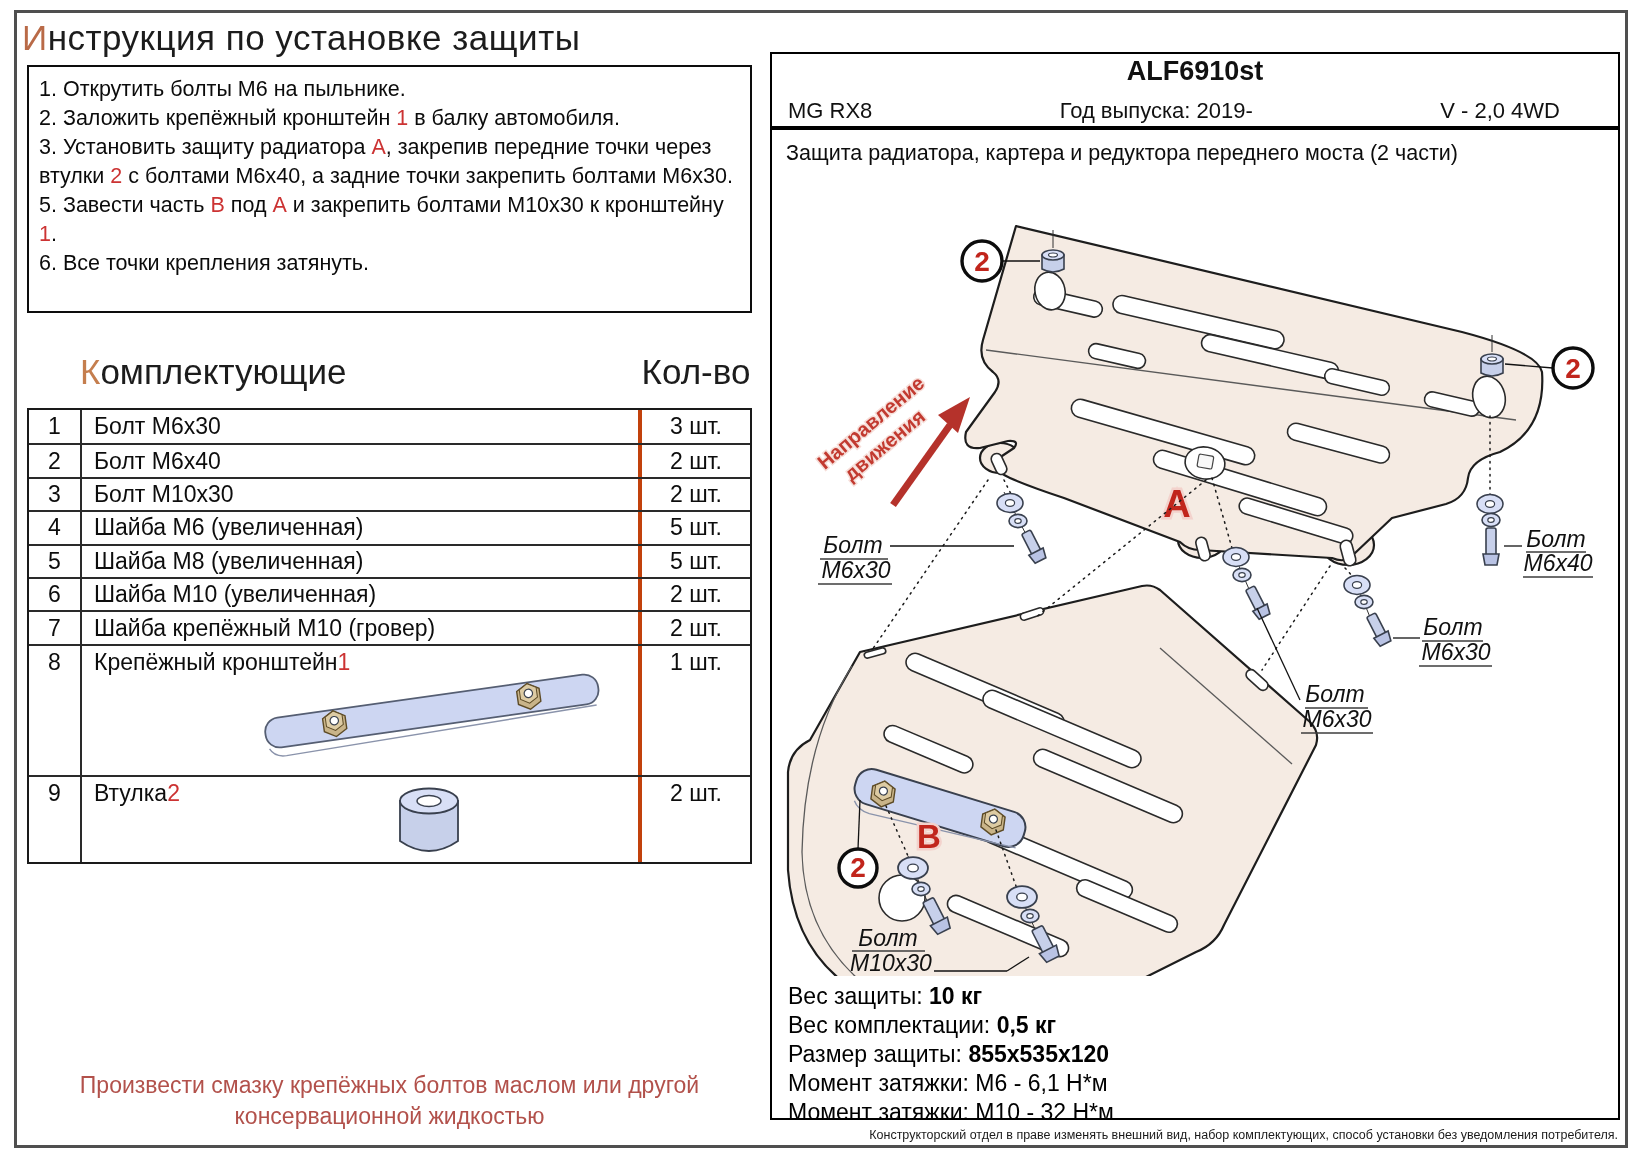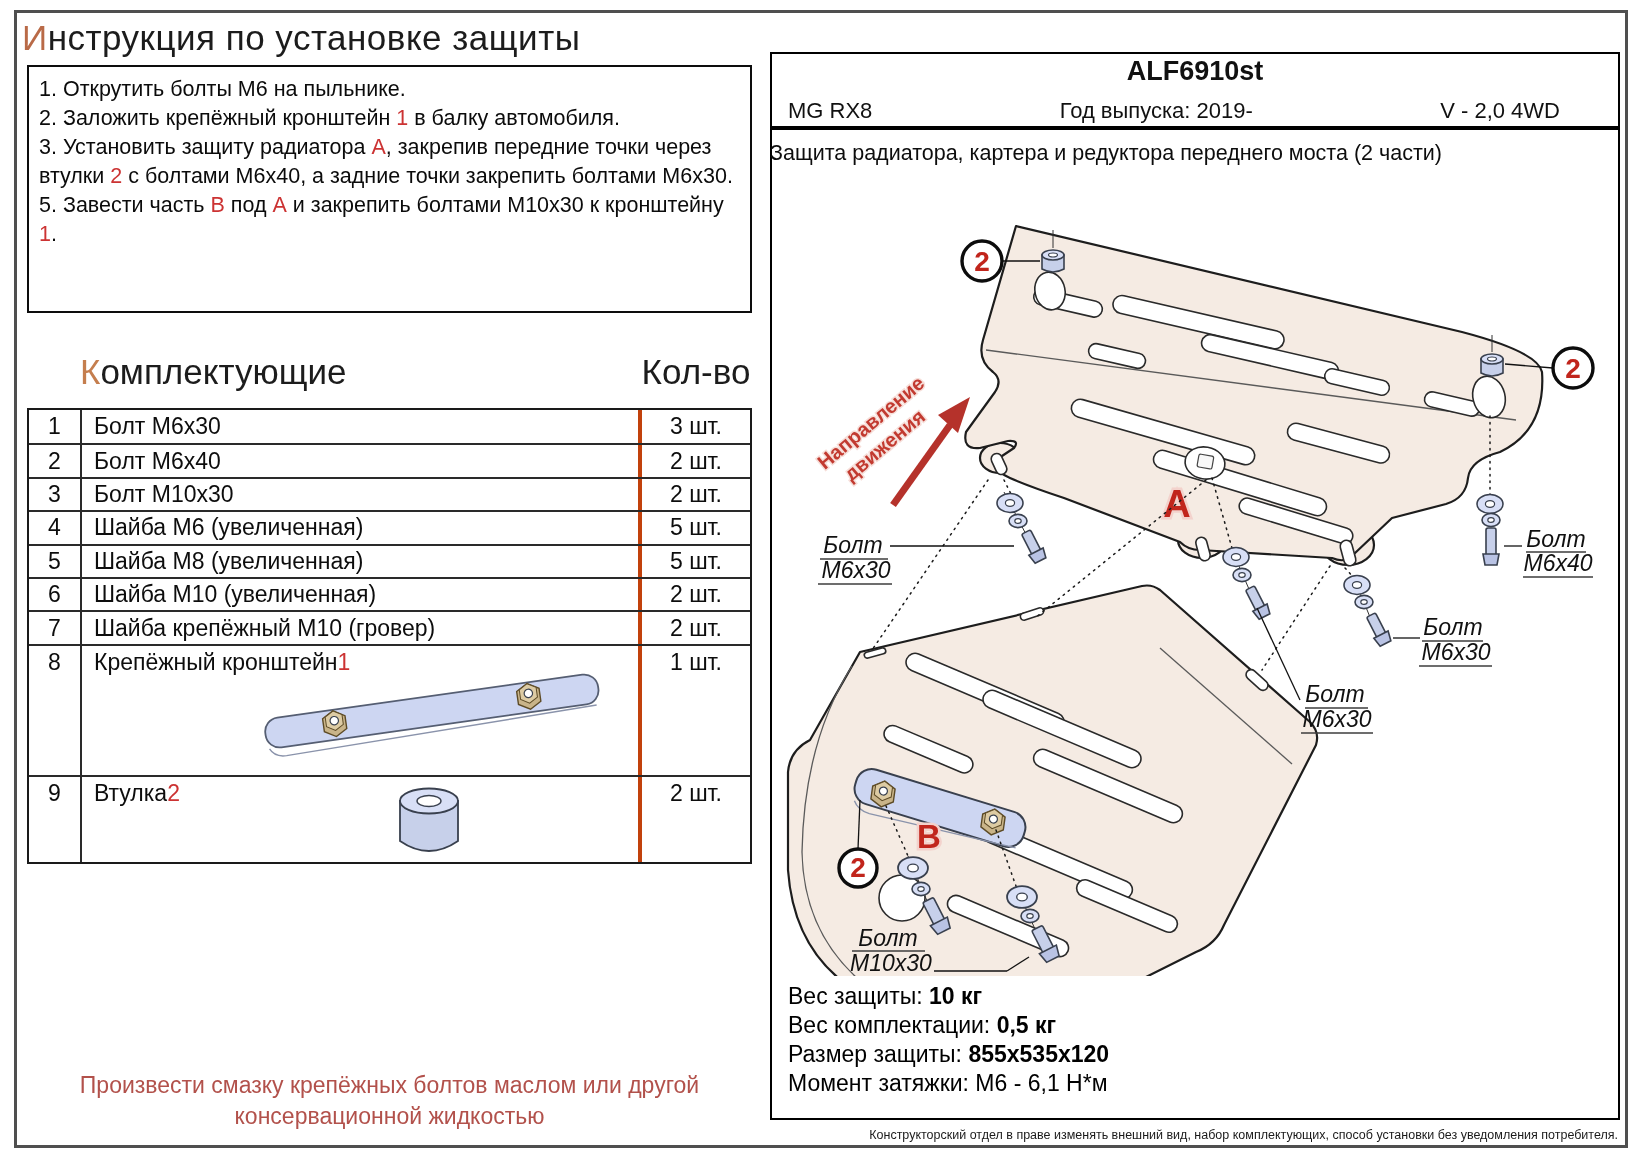--- a/index.html
+++ b/index.html
@@ -28,21 +28,21 @@
   .trow .qty{justify-content:center;}
   .trow:nth-child(8) .c,.trow:nth-child(9) .c{align-items:flex-start;padding-top:3px;}
   .part-img{position:absolute;}
   #note-red{left:27px;top:1070px;width:725px;text-align:center;font-size:23px;line-height:31px;color:#b2514b;}
   
   #panel-box{left:770px;top:52px;width:850px;height:1068px;border:2.5px solid #000;box-sizing:border-box;}
   #panel-code{left:770px;top:56px;width:850px;text-align:center;font-size:27px;font-weight:600;color:#111;}
   #panel-row{left:770px;top:98px;width:850px;box-sizing:border-box;padding:0 60px 0 18px;
              display:flex;justify-content:space-between;font-size:22px;color:#111;}
   #panel-sep{left:772px;top:126px;width:846px;height:3.5px;background:#000;}
-  #panel-sub{left:770px;top:141px;width:704px;text-align:left;font-size:21.5px;color:#0d0d0d;}
+  #panel-sub{left:770px;top:141px;width:704px;text-align:center;font-size:21.5px;color:#0d0d0d;}
   #diagram{left:770px;top:170px;width:852px;height:806px;}
   #specs{left:788px;top:982px;font-size:23px;line-height:29px;color:#000000;}
   #specs .b{font-weight:bold;}
   #disclaimer{left:770px;top:1128px;width:848px;text-align:right;font-size:12.5px;color:#1a1a1a;}
   
   .plate{fill:#f5ebe3;stroke:#1d1d1d;stroke-width:2.2;stroke-linejoin:round;}
   .slot{fill:#ffffff;stroke:#2a2a2a;stroke-width:1.6;}
   .fold{fill:none;stroke:#5a5a5a;stroke-width:1.3;}
   .blue-l{fill:#d8dff6;stroke:#39404e;stroke-width:1.6;}
   .blue-m{fill:#c7d0ea;stroke:#39404e;stroke-width:1.6;}
@@ -70,20 +70,21 @@
 <div id="page-frame" class="abs"></div>
 
 <div id="doc-title" class="abs"><span class="accent">И</span><span>нструкция по установке защиты</span></div>
 
 <div id="instr-box" class="abs">
   <div id="instr-list">
       <div><span>1. Открутить болты М6 на пыльнике.</span></div>
       <div><span>2. Заложить крепёжный кронштейн </span><span class="red">1</span><span> в балку автомобиля.</span></div>
       <div><span>3. Установить защиту радиатора </span><span class="red">А</span><span>, закрепив передние точки через втулки </span><span class="red">2</span><span> с болтами М6х40, а задние точки закрепить болтами М6х30.</span></div>
       <div><span>5. Завести часть </span><span class="red">В</span><span> под </span><span class="red">А</span><span> и закрепить болтами М10х30 к кронштейну </span><span class="red">1</span><span>.</span></div>
+      <div><span>6. Все точки крепления затянуть.</span></div>
     </div>
 </div>
 
 <div id="parts-title" class="abs"><span class="accent">К</span><span>омплектующие</span></div>
 <div id="qty-title" class="abs">Кол-во</div>
 
 <div id="parts-table" class="abs">
   <div id="parts-rows">
       <div class="trow">
         <div class="c num">1</div>
@@ -460,14 +461,15 @@
     <line x1="934" y1="971" x2="1007" y2="971" class="thin"></line>
     <line x1="1007" y1="971" x2="1029" y2="957" class="thin"></line>
   </g>
 </svg>
 
 <div id="specs" class="abs">
     <div><span>Вес защиты: </span><span class="b">10 кг</span></div>
     <div><span>Вес комплектации: </span><span class="b">0,5 кг</span></div>
     <div><span>Размер защиты: </span><span class="b">855х535х120</span></div>
     <div><span>Момент затяжки: </span><span>М6 - 6,1 Н*м</span></div>
+    <div><span>Момент затяжки: </span><span>М10 - 32 Н*м</span></div>
   </div>
 <div id="disclaimer" class="abs">Конструкторский отдел в праве изменять внешний вид, набор комплектующих, способ установки без уведомления потребителя.</div>
 
 </body></html>

